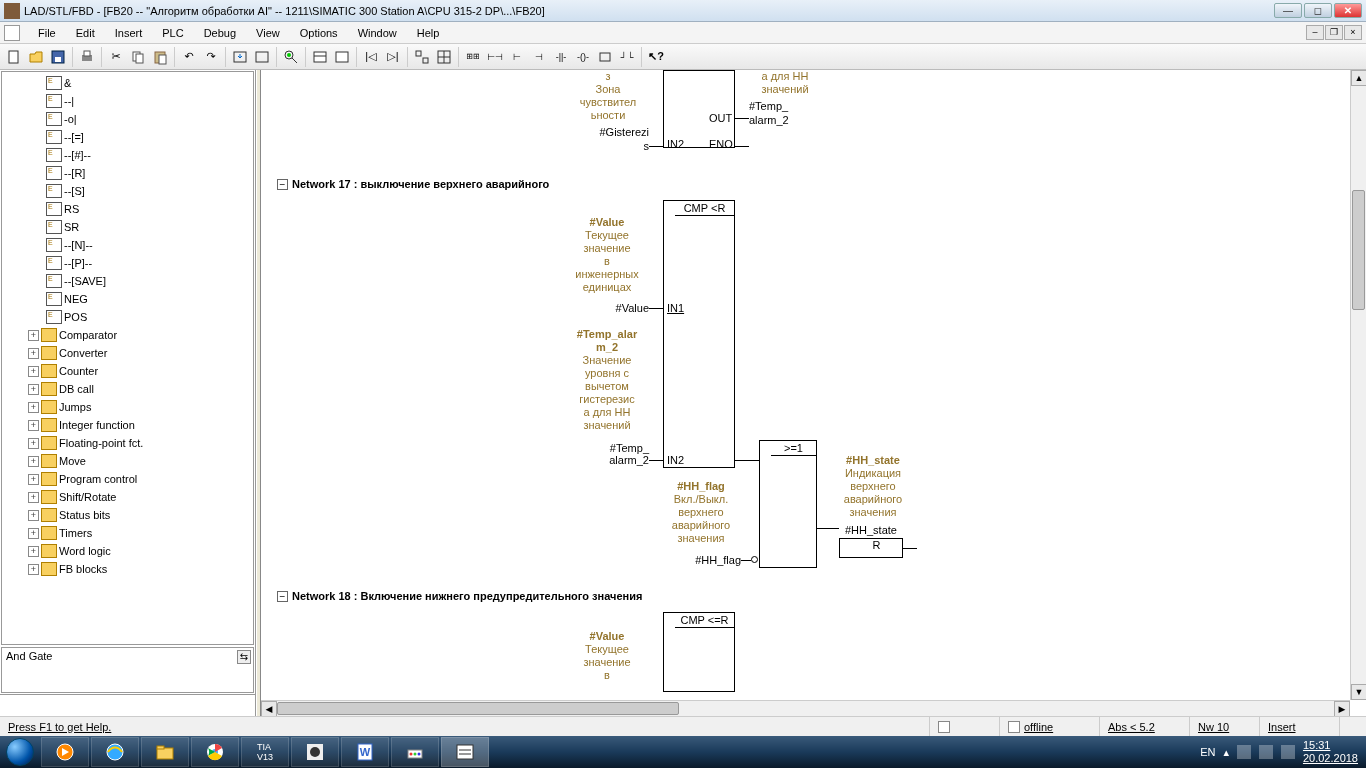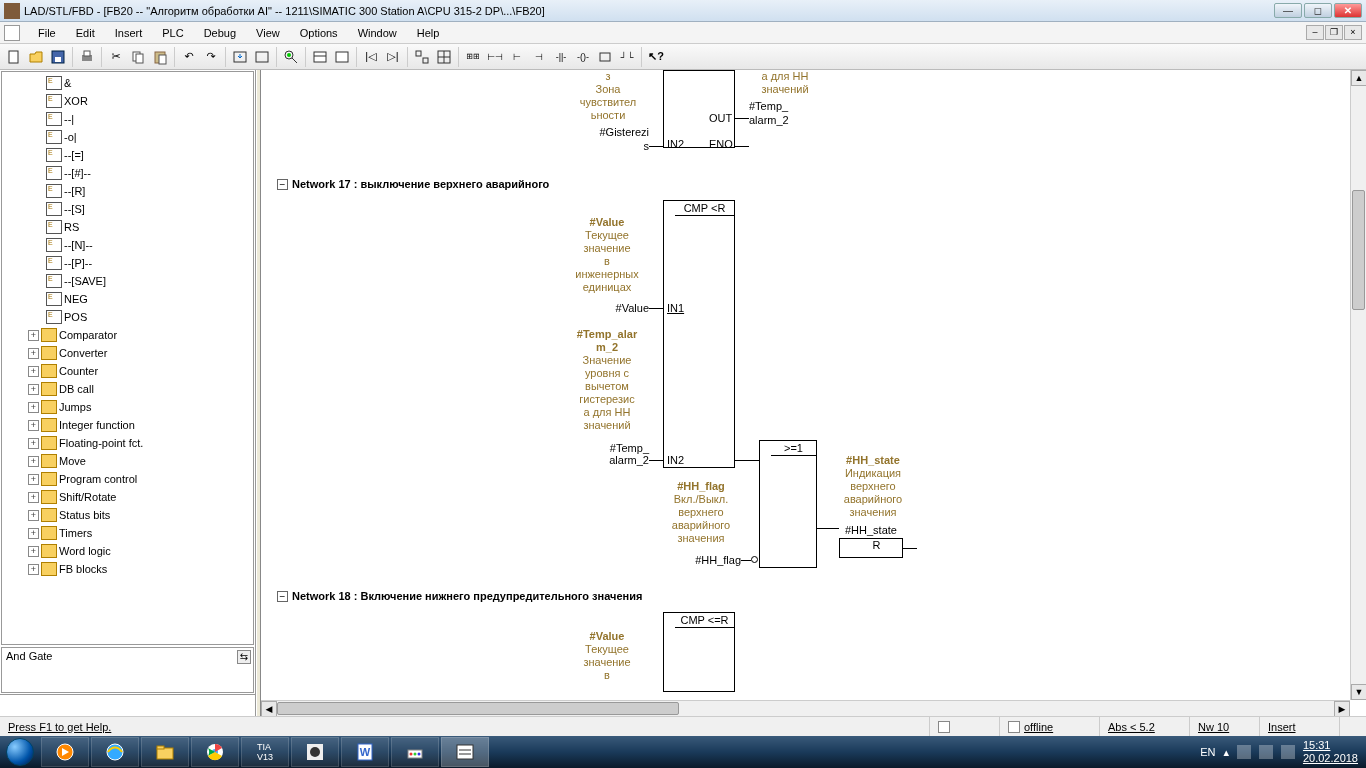--- a/index.html
+++ b/index.html
@@ -230,24 +230,20 @@
 
     <div class="leftpanel">
       <div class="treewrap">
         <div class="tree" id="tree">
             <div class="node depth2">
               <span class="nicon block"></span>
               <span class="nlabel">&amp;</span>
             </div>
             <div class="node depth2">
               <span class="nicon block"></span>
-              <span class="nlabel">XOR</span>
-            </div>
-            <div class="node depth2">
-              <span class="nicon block"></span>
               <span class="nlabel">--|</span>
             </div>
             <div class="node depth2">
               <span class="nicon block"></span>
               <span class="nlabel">-o|</span>
             </div>
             <div class="node depth2">
               <span class="nicon block"></span>
               <span class="nlabel">--[=]</span>
             </div>
@@ -259,20 +255,24 @@
               <span class="nicon block"></span>
               <span class="nlabel">--[R]</span>
             </div>
             <div class="node depth2">
               <span class="nicon block"></span>
               <span class="nlabel">--[S]</span>
             </div>
             <div class="node depth2">
               <span class="nicon block"></span>
               <span class="nlabel">RS</span>
+            </div>
+            <div class="node depth2">
+              <span class="nicon block"></span>
+              <span class="nlabel">SR</span>
             </div>
             <div class="node depth2">
               <span class="nicon block"></span>
               <span class="nlabel">--[N]--</span>
             </div>
             <div class="node depth2">
               <span class="nicon block"></span>
               <span class="nlabel">--[P]--</span>
             </div>
             <div class="node depth2">

